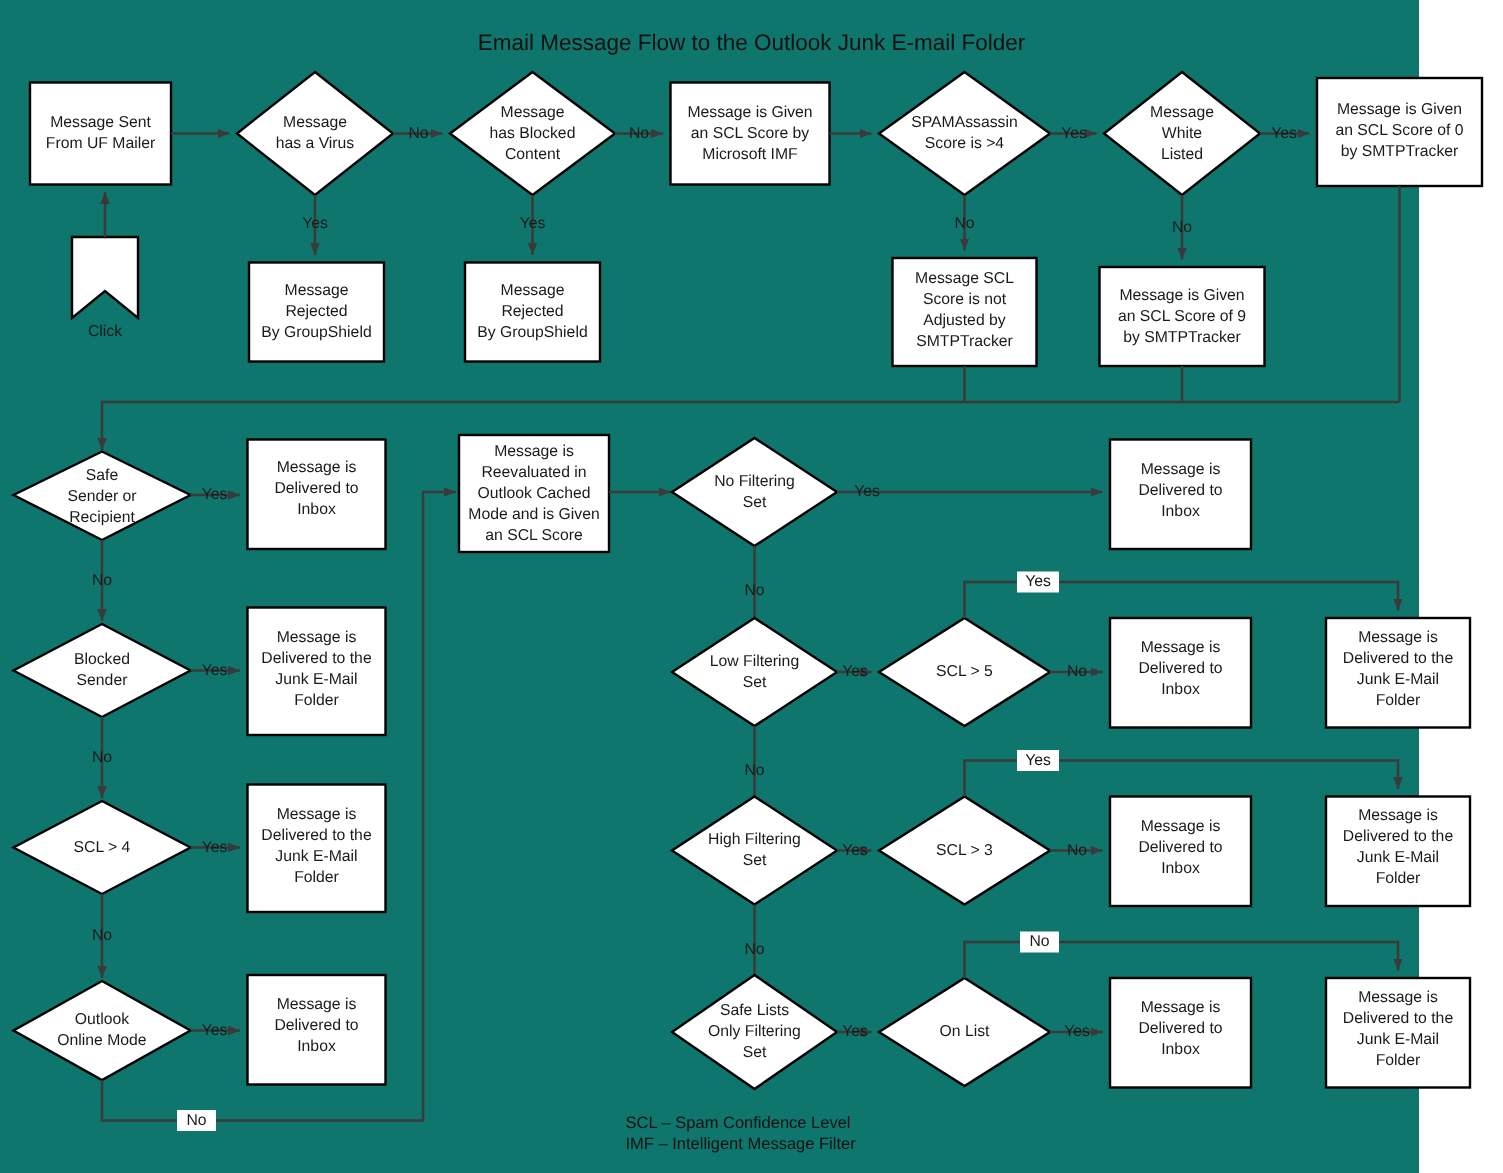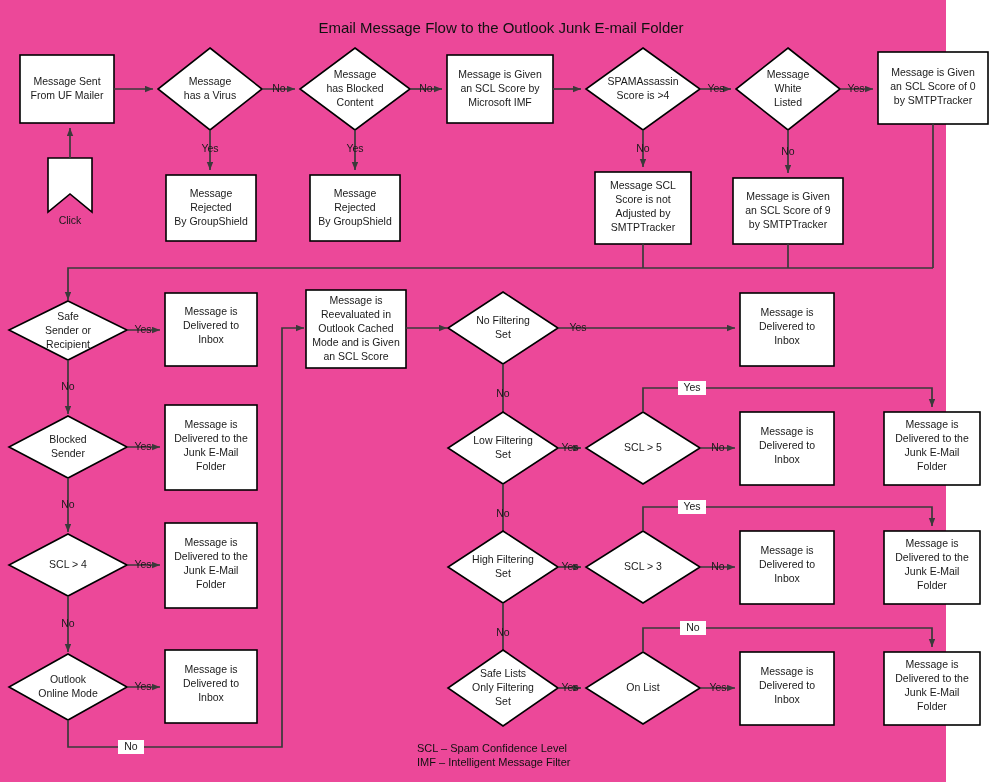--- a/index.html
+++ b/index.html
@@ -1,20 +1,20 @@
 <!DOCTYPE html>
 <html><head>
 <meta charset="utf-8">
 <style>
   html,body{margin:0;padding:0;background:#ffffff;}
   body{
     font-family:"Liberation Sans","DejaVu Sans",sans-serif;
     width:1002px;height:782px;overflow:hidden;
   }
-  #diagram-root{position:relative;width:946px;height:782px;background:#ec4899;text-align:center;}
+  #diagram-root{position:relative;width:946px;height:782px;background:#0f766e;text-align:center;}
   svg#flow{position:absolute;left:0;top:0;width:1002px;height:782px;display:block;}
   .shape{fill:#ffffff;stroke:#000000;stroke-width:1.6;}
   .conn{fill:none;stroke:#3a3a3a;stroke-width:1.7;}
   text{font-family:"Liberation Sans","DejaVu Sans",sans-serif;fill:#1a1a1a;}
   .node-label{font-size:10.5px;text-anchor:middle;dominant-baseline:middle;}
   .edge-label{font-size:10.5px;text-anchor:middle;dominant-baseline:middle;fill:#1a1a1a;}
   .title-text{font-size:15px;text-anchor:middle;fill:#111;}
   .legend-text{font-size:11px;text-anchor:start;fill:#111;}
   .click-text{font-size:10.5px;text-anchor:middle;fill:#1a1a1a;}
 </style>

